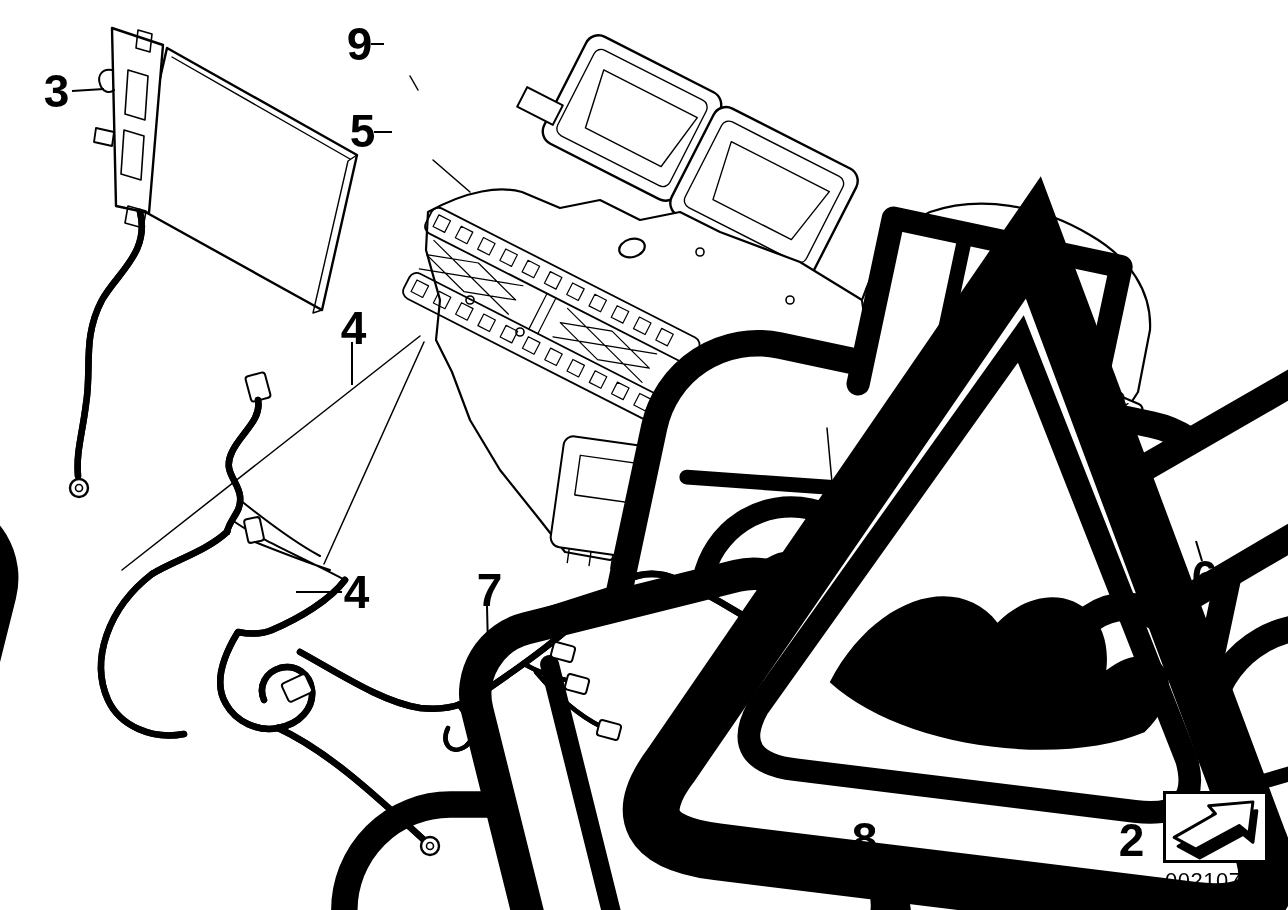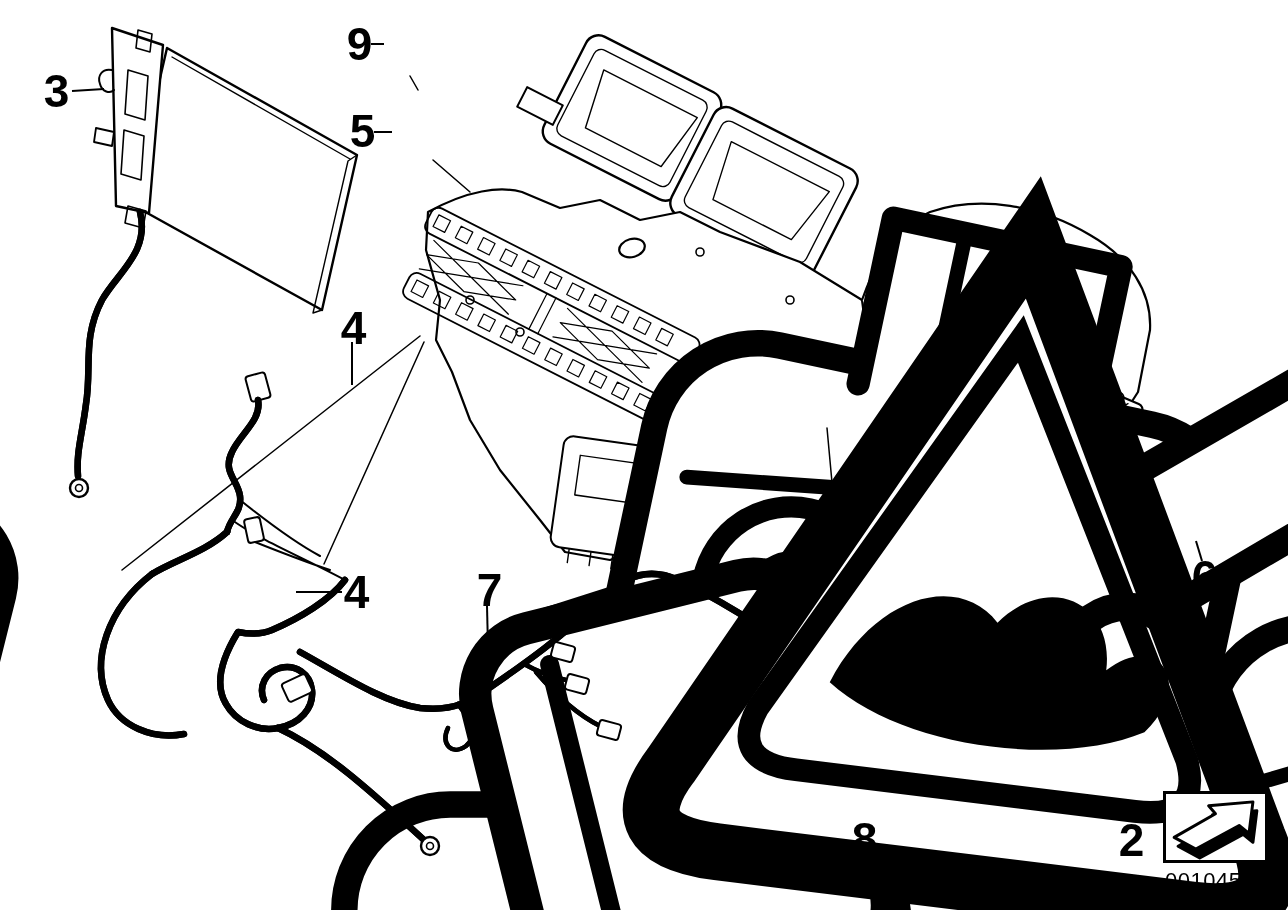--- a/index.html
+++ b/index.html
@@ -257,15 +257,15 @@
       <div class="callout" style="left: 864px; top: 840px;">8</div>
       <div class="callout" style="left: 1131px; top: 841px;">2</div>
     </div>
 
   <div class="doc-box">
     <svg viewBox="0 0 100 67" width="99" height="66">
       <path d="M8 44 L50 20 L43 12 L88 8 L84 40 L74 32 L30 56 Z" transform="translate(4 9)" fill="#000" stroke="#000" stroke-width="3" stroke-linejoin="round"></path>
       <path d="M8 44 L50 20 L43 12 L88 8 L84 40 L74 32 L30 56 Z" fill="#fff" stroke="#000" stroke-width="3" stroke-linejoin="round"></path>
     </svg>
   </div>
-  <div class="doc-number">00104523</div>
+  <div class="doc-number">00210763</div>
 
 </div>
 
 </body></html>

